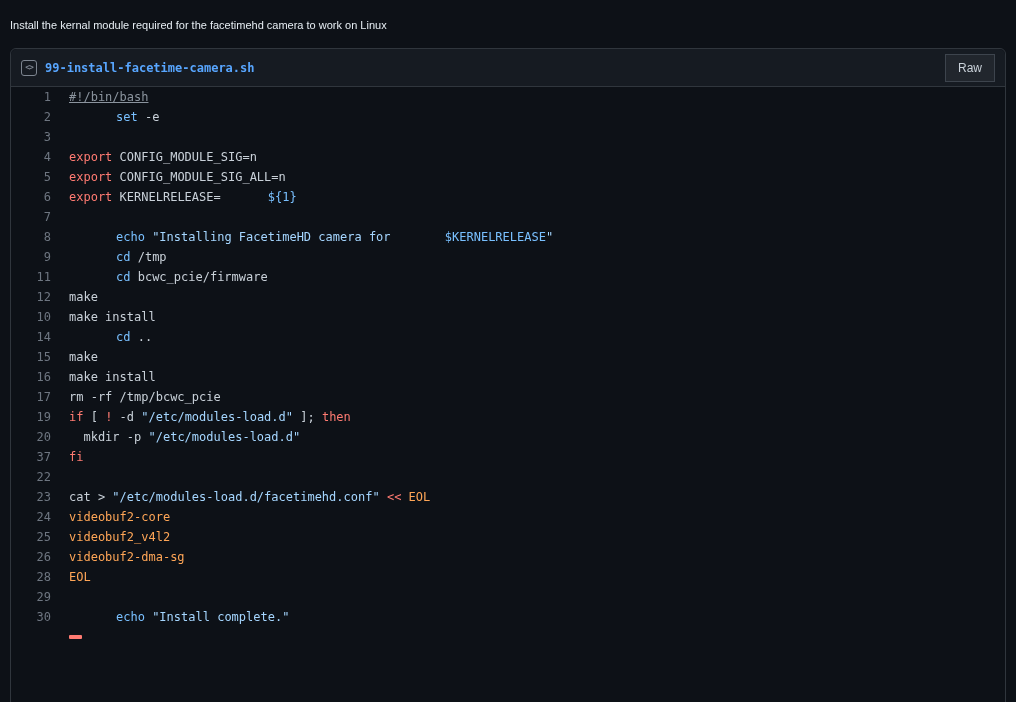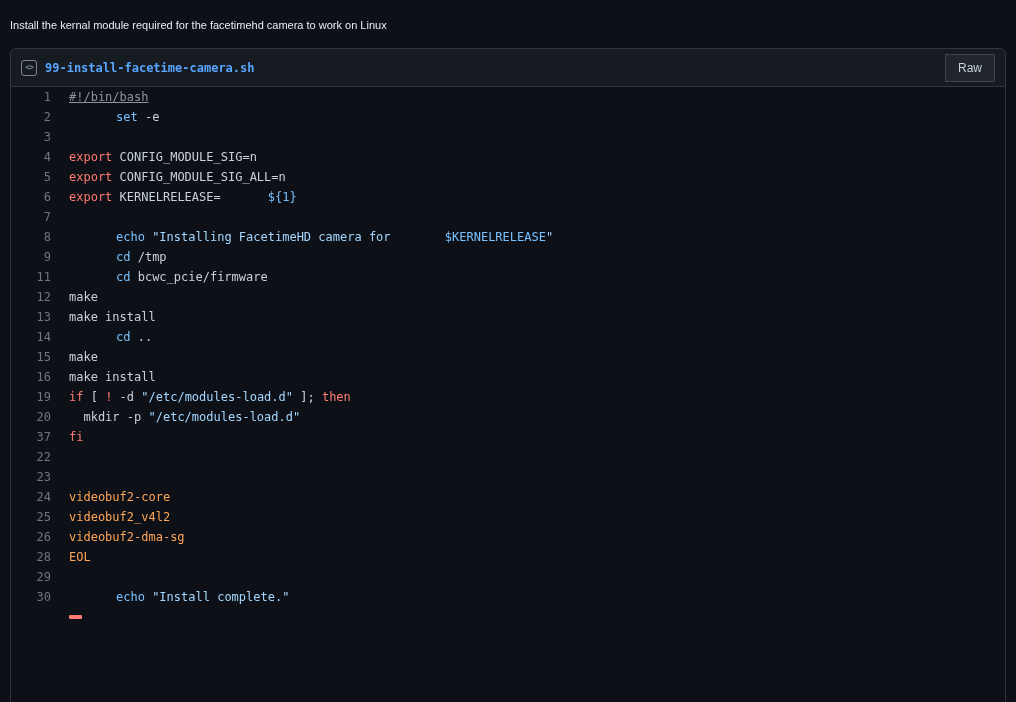--- a/index.html
+++ b/index.html
@@ -131,53 +131,58 @@
         </div>
         <div class="code-row">
           <span class="ln">11</span>
           <span class="lc"><span class="var">cd</span><span class="pln"> bcwc_pcie/firmware</span></span>
         </div>
         <div class="code-row">
           <span class="ln">12</span>
           <span class="lc"><span class="pln">make</span></span>
         </div>
         <div class="code-row">
-          <span class="ln">13</span>
+          <span class="ln">10</span>
           <span class="lc"><span class="pln">make install</span></span>
         </div>
         <div class="code-row">
           <span class="ln">14</span>
           <span class="lc"><span class="var">cd</span><span class="pln"> ..</span></span>
         </div>
         <div class="code-row">
           <span class="ln">15</span>
           <span class="lc"><span class="pln">make</span></span>
         </div>
         <div class="code-row">
           <span class="ln">16</span>
           <span class="lc"><span class="pln">make install</span></span>
         </div>
         <div class="code-row">
+          <span class="ln">17</span>
+          <span class="lc"><span class="pln">rm -rf /tmp/bcwc_pcie</span></span>
+        </div>
+        <div class="code-row">
           <span class="ln">19</span>
           <span class="lc"><span class="kw">if</span><span class="pln"> [ </span><span class="kw">!</span><span class="pln"> -d </span><span class="str">"/etc/modules-load.d"</span><span class="pln"> ]; </span><span class="kw">then</span></span>
         </div>
         <div class="code-row">
           <span class="ln">20</span>
           <span class="lc"><span class="pln">  mkdir -p </span><span class="str">"/etc/modules-load.d"</span></span>
         </div>
         <div class="code-row">
           <span class="ln">37</span>
           <span class="lc"><span class="kw">fi</span></span>
         </div>
         <div class="code-row">
           <span class="ln">22</span>
           <span class="lc"></span>
         </div>
         <div class="code-row">
           <span class="ln">23</span>
+          <span class="lc"><span class="pln">cat &gt; </span><span class="str">"/etc/modules-load.d/facetimehd.conf"</span><span class="pln"> </span><span class="kw">&lt;&lt;</span><span class="pln"> </span><span class="hd">EOL</span></span>
         </div>
         <div class="code-row">
           <span class="ln">24</span>
           <span class="lc"><span class="hd">videobuf2-core</span></span>
         </div>
         <div class="code-row">
           <span class="ln">25</span>
           <span class="lc"><span class="hd">videobuf2_v4l2</span></span>
         </div>
         <div class="code-row">

